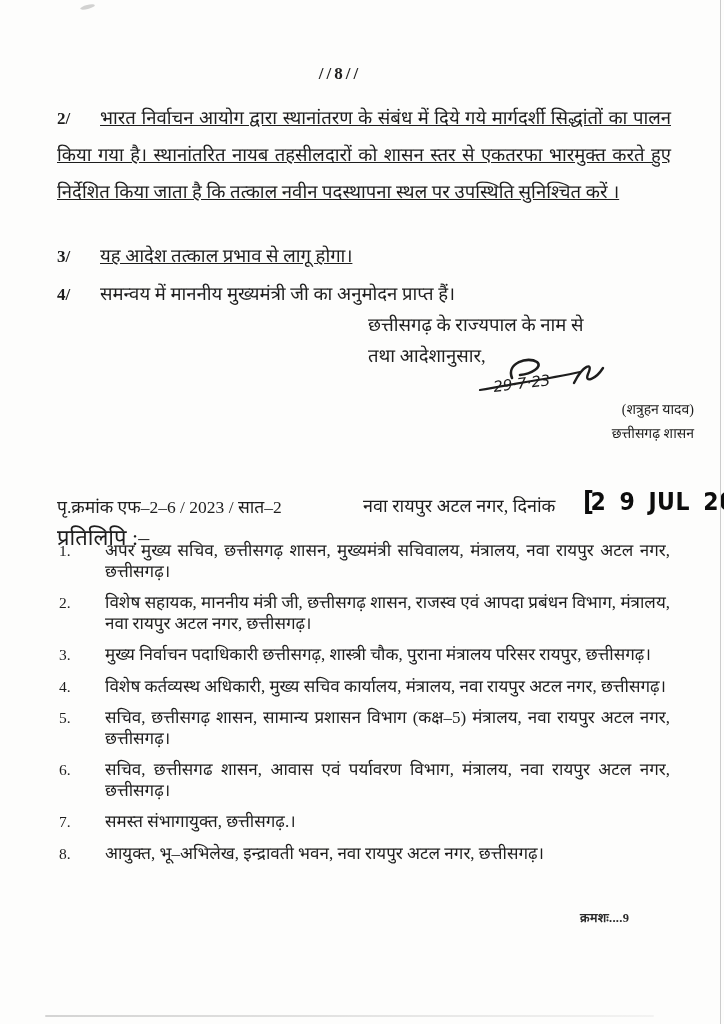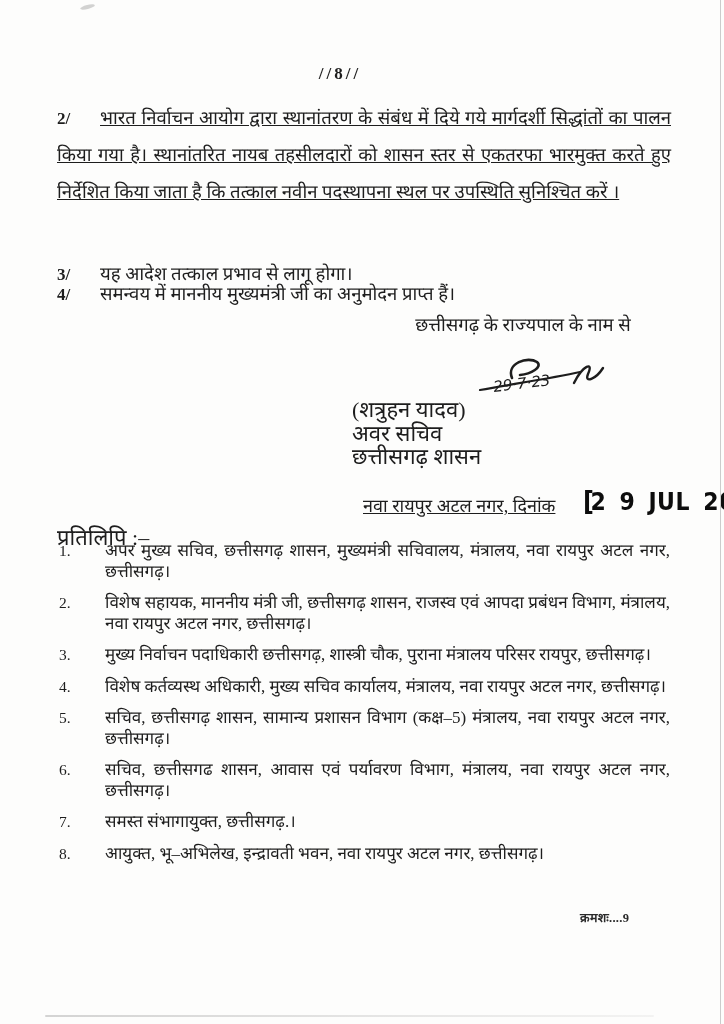--- a/index.html
+++ b/index.html
@@ -17,33 +17,33 @@
     background:linear-gradient(to right, rgba(150,150,150,0.40), rgba(170,170,170,0.12));
     border-radius:2px; }
 
   .page-number { position:absolute; top:64px; left:0; width:680px; text-align:center;
     font-size:17px; font-weight:bold; letter-spacing:3px; }
 
   .para { position:absolute; left:57px; width:614px; font-size:18.5px;
     line-height:37px; text-align:justify; }
   .para .pnum { display:inline-block; width:43px; font-weight:bold; font-size:17px; }
   #para-2 { top:100px;text-decoration:underline; }
-  #para-3 { top:256px; }
+  #para-3 { top:238px;text-decoration:underline; }
   #para-4 { top:276px; }
 
-  .authority { position:absolute; left:352px; top:310px; width:342px;
-    text-align:center; font-size:18.5px; line-height:31px; }
+  .authority { position:absolute; left:368px; top:310px; width:342px;
+    text-align:left; font-size:18.5px; line-height:31px; }
 
   .sig-scrawl { position:absolute; left:428px; top:356px; }
   .sig-block { position:absolute; left:352px; top:398px; width:342px;
-    text-align:left; font-size:22px; line-height:23.5px; }
+    text-align:right; font-size:14px; line-height:23.5px; }
   .sig-block .line { position:relative; height:23.5px; }
   .dept-tick { position:absolute; left:-4px; top:1px; }
 
-  .place-date { position:absolute; left:363px; top:493px; font-size:18px; white-space:nowrap;text-decoration:underline; }
+  .place-date { position:absolute; left:363px; top:493px; font-size:18px; white-space:nowrap; }
   .date-stamp { position:absolute; left:583px; top:487px; white-space:nowrap;
     font-family:"DejaVu Sans",sans-serif; font-weight:700; font-size:22px;
     letter-spacing:0.5px; word-spacing:5px; color:#0d0d0d; transform:scaleY(1.12); }
   .date-stamp .mark { margin-right:-4px; font-size:24px; }
 
   .ref-number { position:absolute; left:57px; top:494px; font-size:17.5px; }
   .copy-label { position:absolute; left:57px; top:521px; font-size:22px; }
 
   .recipients { position:absolute; left:57px; top:541px; width:613px;
     font-size:17px; line-height:20.5px; }
@@ -66,41 +66,42 @@
   <div class="page-number">//8//</div>
 
   <div class="para" id="para-2"><span class="pnum">2/</span><span>भारत निर्वाचन आयोग द्वारा स्थानांतरण के संबंध में दिये गये मार्गदर्शी सिद्धांतों का पालन किया गया है। स्थानांतरित नायब तहसीलदारों को शासन स्तर से एकतरफा भारमुक्त करते हुए निर्देशित किया जाता है कि तत्काल नवीन पदस्थापना स्थल पर उपस्थिति सुनिश्चित करें ।</span></div>
 
   <div class="para" id="para-3"><span class="pnum">3/</span><span>यह आदेश तत्काल प्रभाव से लागू होगा।</span></div>
 
   <div class="para" id="para-4"><span class="pnum">4/</span><span>समन्वय में माननीय मुख्यमंत्री जी का अनुमोदन प्राप्त हैं।</span></div>
 
   <div class="authority">
     <div>छत्तीसगढ़ के राज्यपाल के नाम से</div>
+    <div>तथा आदेशानुसार,</div>
   </div>
 
   <div class="sig-scrawl">
     <svg width="190" height="48" viewBox="0 0 190 48">
       <path d="M84,22 C78,7 100,0 109,6 C115,11 103,18 92,19" stroke-width="2.6"></path>
       <path d="M52,34 C85,28 125,22 152,16" stroke-width="2.2"></path>
       <path d="M146,27 C155,9 166,5 160,18 C156,28 168,23 175,12" stroke-width="2.4"></path>
       <text x="66" y="36" transform="rotate(-7 66 36)" font-size="15" font-style="italic" font-family="DejaVu Sans, sans-serif" fill="#1d1d1d" stroke="none">29·7·23</text>
     </svg>
   </div>
 
   <div class="sig-block">
     <div class="line">(शत्रुहन यादव)</div>
-    <div class="line">अवर सचिव</div>
     <div class="line">छत्तीसगढ़ शासन</div>
   </div>
 
   <div class="place-date">नवा रायपुर अटल नगर, दिनांक</div>
 
   <div class="date-stamp"><span class="mark">[</span><span>2 9 JUL 2023</span></div>
 
+  <div class="ref-number">पृ.क्रमांक एफ–2–6 / 2023 / सात–2</div>
 
   <div class="copy-label">प्रतिलिपि :–</div>
 
   <div class="recipients">
     <div class="item"><span class="inum">1.</span><span>अपर मुख्य सचिव, छत्तीसगढ़ शासन, मुख्यमंत्री सचिवालय, मंत्रालय, नवा रायपुर अटल नगर, छत्तीसगढ़।</span></div>
     <div class="item"><span class="inum">2.</span><span>विशेष सहायक, माननीय मंत्री जी, छत्तीसगढ़ शासन, राजस्व एवं आपदा प्रबंधन विभाग, मंत्रालय, नवा रायपुर अटल नगर, छत्तीसगढ़।</span></div>
     <div class="item"><span class="inum">3.</span><span>मुख्य निर्वाचन पदाधिकारी छत्तीसगढ़, शास्त्री चौक, पुराना मंत्रालय परिसर रायपुर, छत्तीसगढ़।</span></div>
     <div class="item"><span class="inum">4.</span><span>विशेष कर्तव्यस्थ अधिकारी, मुख्य सचिव कार्यालय, मंत्रालय, नवा रायपुर अटल नगर, छत्तीसगढ़।</span></div>
     <div class="item"><span class="inum">5.</span><span>सचिव, छत्तीसगढ़ शासन, सामान्य प्रशासन विभाग (कक्ष–5) मंत्रालय, नवा रायपुर अटल नगर, छत्तीसगढ़।</span></div>
     <div class="item"><span class="inum">6.</span><span>सचिव, छत्तीसगढ शासन, आवास एवं पर्यावरण विभाग, मंत्रालय, नवा रायपुर अटल नगर, छत्तीसगढ़।</span></div>

